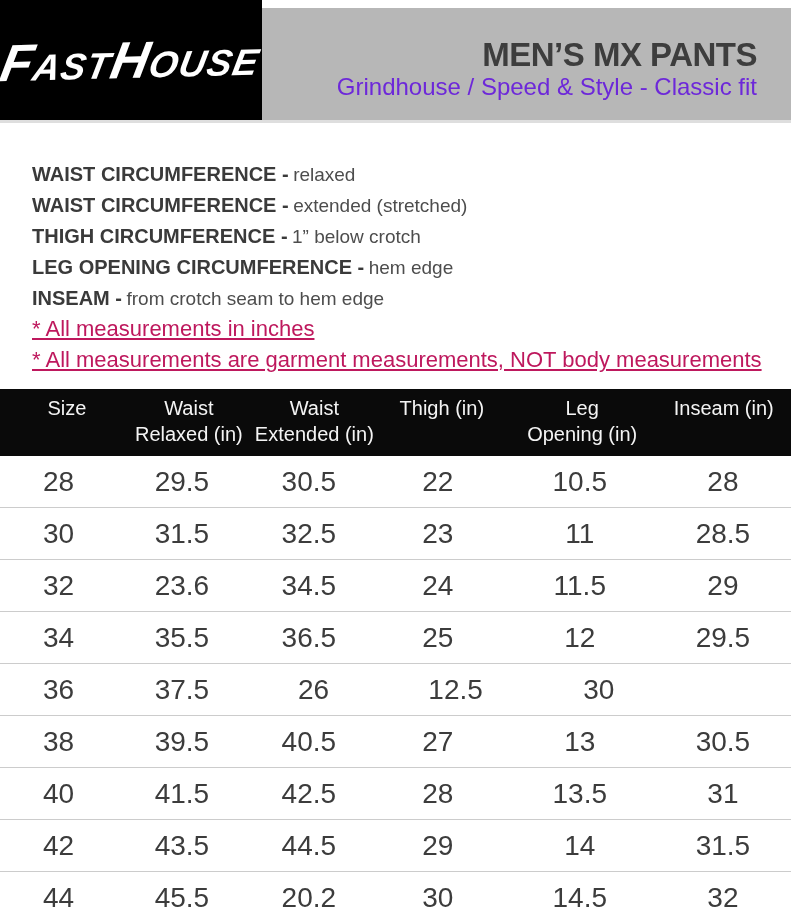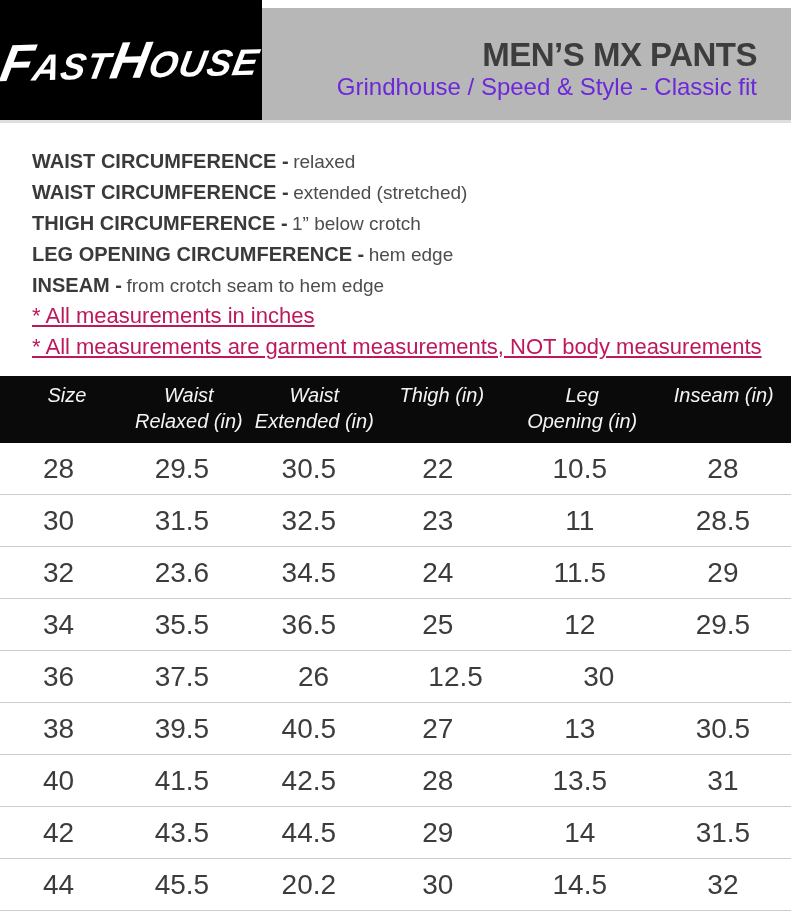--- a/index.html
+++ b/index.html
@@ -64,21 +64,21 @@
   }
   .product-subtitle {
     font-size: 24px;
     font-weight: 400;
     color: #6d28d9;
     line-height: 28px;
   }
 
   
   .definitions {
-    padding: 27px 0 0 32px;
+    padding: 40px 0 0 32px;
   }
   .def-line {
     height: 31px;
     line-height: 22px;
     white-space: nowrap;
   }
   .def-term {
     font-size: 20px;
     font-weight: 600;
     color: #3a3a3a;
@@ -101,21 +101,20 @@
   
   .size-table {
     margin-top: 9px;
   }
   .size-table-header {
     display: flex;
     background: #0a0a0a;
     color: #f4f4f4;
     padding: 6px 0 9px 9px;
     min-height: 43px;
-    font-style: italic;
   }
   .size-table-header .th {
     font-size: 20px;
     line-height: 26px;
     text-align: center;
     white-space: pre-line;
     align-self: flex-start;
   }
   .size-table-body .tr {
     display: flex;

